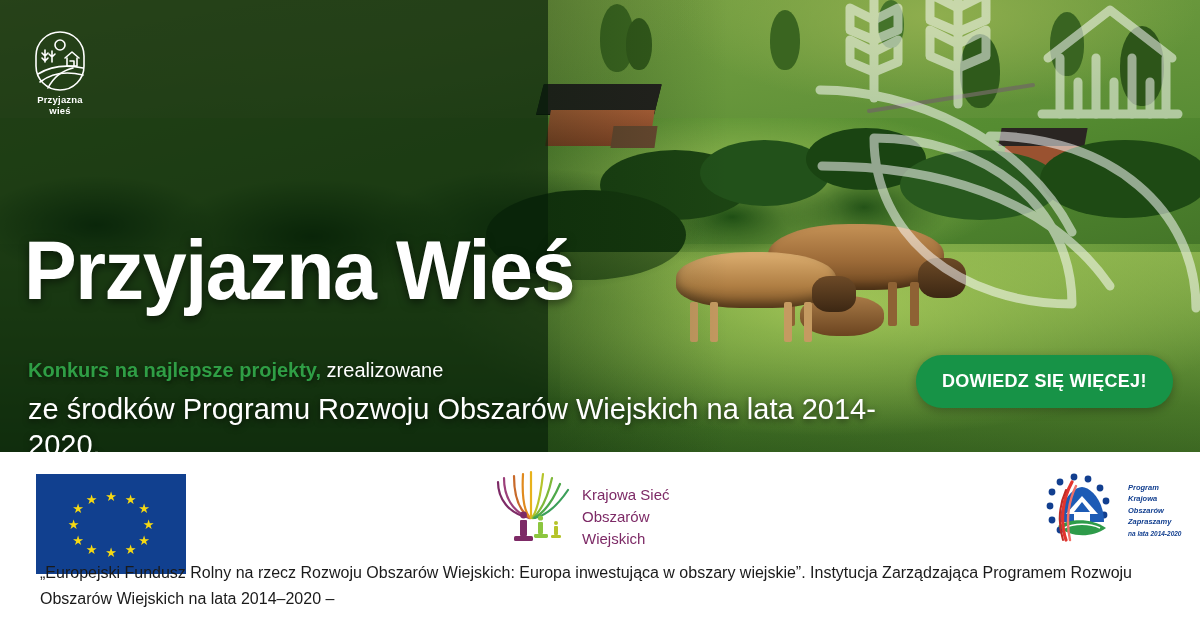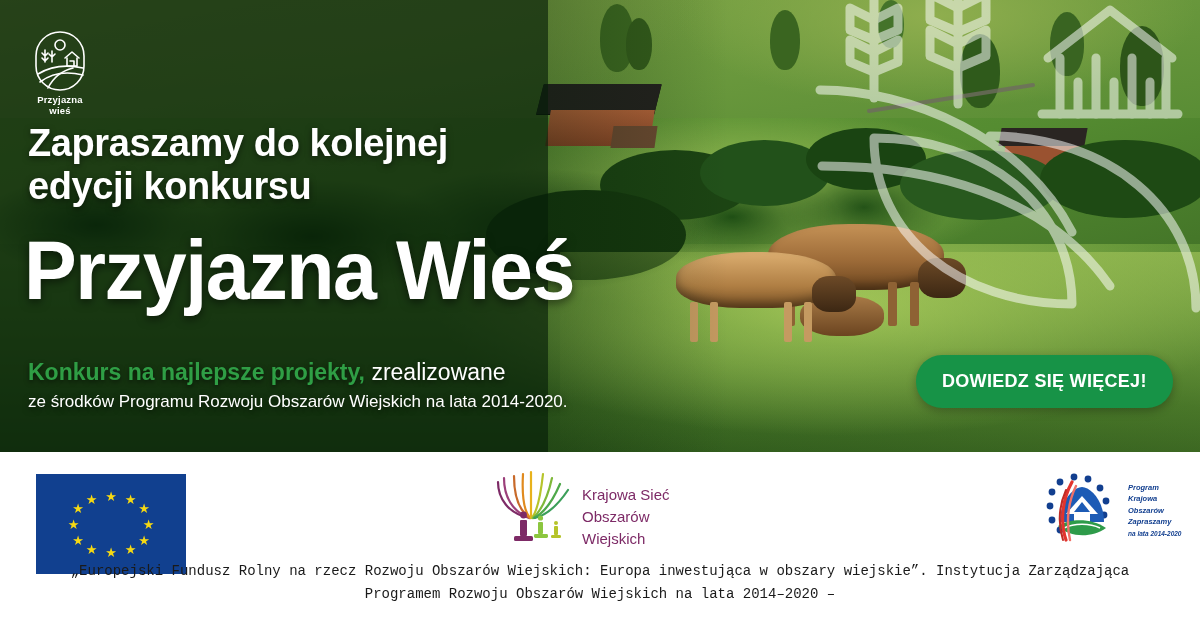--- a/index.html
+++ b/index.html
@@ -164,27 +164,27 @@
   .bigtitle {
     position:absolute; left:24px; top:228px;
     color:#fff; font-weight:700; font-size:84px; line-height:1;
     letter-spacing:-1.5px;
     text-shadow:0 3px 10px rgba(0,0,0,.55);
     transform:scaleX(.94); transform-origin:left center;
   }
 
   .sub1 {
     position:absolute; left:28px; top:358px; width:840px;
-    font-size:23px; line-height:1.25; color:#ffffff; font-weight:400;
+    font-size:20px; line-height:1.25; color:#ffffff; font-weight:400;
     text-shadow:0 2px 5px rgba(0,0,0,.55);
   }
   .sub1 b { color:#2f9e45; font-weight:700; }
   .sub2 {
     position:absolute; left:28px; top:391px; width:860px;
-    font-size:17px; line-height:1.25; color:#ffffff; font-weight:400;
+    font-size:29px; line-height:1.25; color:#ffffff; font-weight:400;
     text-shadow:0 2px 6px rgba(0,0,0,.6);
   }
 
   .cta {
     position:absolute; left:916px; top:355px;
     padding:16px 26px; border-radius:26px;
     background:#179347; color:#fff;
     font-size:18px; font-weight:700; letter-spacing:.3px;
     white-space:nowrap; cursor:pointer; border:0;
     box-shadow:0 3px 10px rgba(0,0,0,.28);
@@ -215,23 +215,23 @@
   .prow { position:absolute; left:1040px; top:18px; width:150px; height:76px; }
   .prow svg { position:absolute; left:0; top:0; width:84px; height:76px; }
   .prow-txt {
     position:absolute; left:88px; top:12px;
     color:#123f8f; font-size:7.5px; font-weight:700; line-height:1.5;font-style:italic;
   }
   .prow-years { color:#123f8f; font-size:6.5px; font-weight:700; margin-top:2px; }
 
   .disclaimer {
     position:absolute; left:40px; top:108px; width:1120px;
-    text-align:center; color:#1a1a1a;
-    font-size:14px; line-height:1.62;
-    font-family:Liberation Mono, monospace;
+    color:#1a1a1a;
+    font-size:16px; line-height:1.62;
+    font-family:Liberation Sans, sans-serif;
   }
 </style>
 </head>
 <body>
 
 <div class="banner">
 
   <div class="hero">
 
     <div class="hero-photo">
@@ -340,24 +340,20 @@
         <path d="M7 44 C20 36 34 34 52 38"></path>
         <path d="M9 52 C22 42 36 41 52 45"></path>
         <path d="M17 58 C22 48 30 41 42 38"></path>
       </svg>
       <div class="logo-cap">
         <span>Przyjazna</span><br>
         <span>wieś</span>
       </div>
     </div>
 
-    <div class="headline">
-      <span class="l1">Zapraszamy do kolejnej</span>
-      <span class="l2">edycji konkursu</span>
-    </div>
 
     <div class="bigtitle">Przyjazna Wieś</div>
 
     <div class="sub1">
       <b>Konkurs na najlepsze projekty,</b><span> zrealizowane</span>
     </div>
     <div class="sub2">ze środków Programu Rozwoju Obszarów Wiejskich na lata 2014-2020.</div>
 
     <button class="cta">DOWIEDZ SIĘ WIĘCEJ!</button>
   </div>

